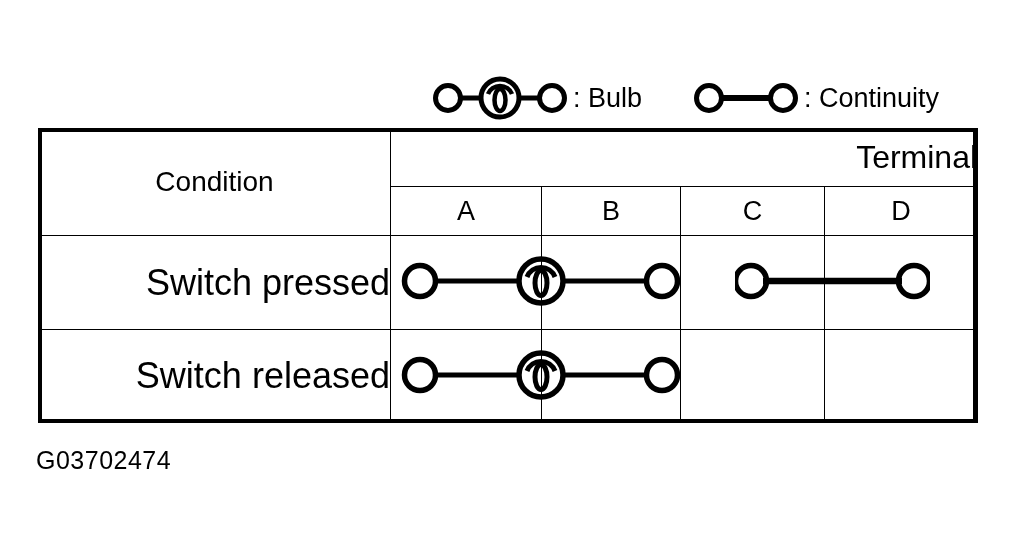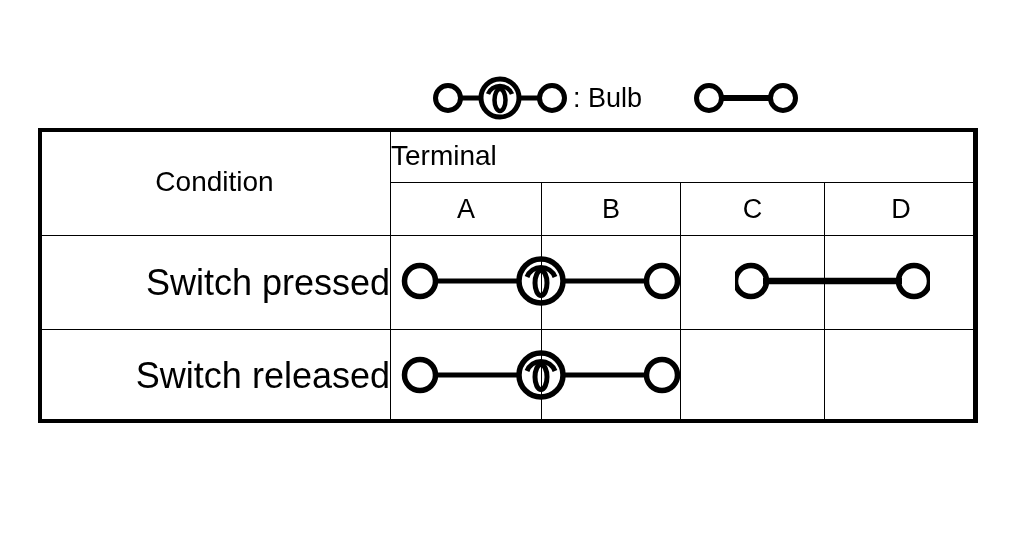--- a/index.html
+++ b/index.html
@@ -85,22 +85,22 @@
     border: 4px solid #000;
     box-sizing: border-box;
     pointer-events: none;
   }
 
   .cell-condition {
     text-align: center;
     font-size: 28px;
   }
   .cell-terminal {
-    text-align: left;
-    font-size: 28px;
+    text-align: right;
+    font-size: 32px;
     border-radius: 7px;
   }
   .cell-letter {
     text-align: center;
     font-size: 27px;
     font-weight: bold;
   }
   .cell-rowlabel {
     text-align: right;
     font-size: 36px;
@@ -147,20 +147,21 @@
       </svg>
       <span class="legend-label">: Bulb</span>
     </div>
 
     <div class="legend-group legend-cont-group">
       <svg class="sym" width="104" height="46" viewBox="0 0 104 46">
         <line x1="26" y1="23" x2="78" y2="23" stroke="#000" stroke-width="6"></line>
         <circle cx="15" cy="23" r="12.5" fill="none" stroke="#000" stroke-width="5"></circle>
         <circle cx="89" cy="23" r="12.5" fill="none" stroke="#000" stroke-width="5"></circle>
       </svg>
+      <span class="legend-label">: Continuity</span>
     </div>
 
   </div>
 
   <div class="table-wrap">
 
     <table class="tbl">
       <colgroup>
         <col style="width:352px">
         <col style="width:151px">
@@ -230,14 +231,15 @@
           <path d="M 132 21 A 15 15 0 0 1 160 21" fill="none" stroke="#000" stroke-width="5"></path>
           <ellipse cx="146" cy="27" rx="6" ry="12.5" fill="none" stroke="#000" stroke-width="5"></ellipse>
         </svg>
       </div>
 
     </div>
 
     <div class="table-frame"></div>
   </div>
 
+  <div class="caption">G03702474</div>
 
 </div>
 
 </body></html>

